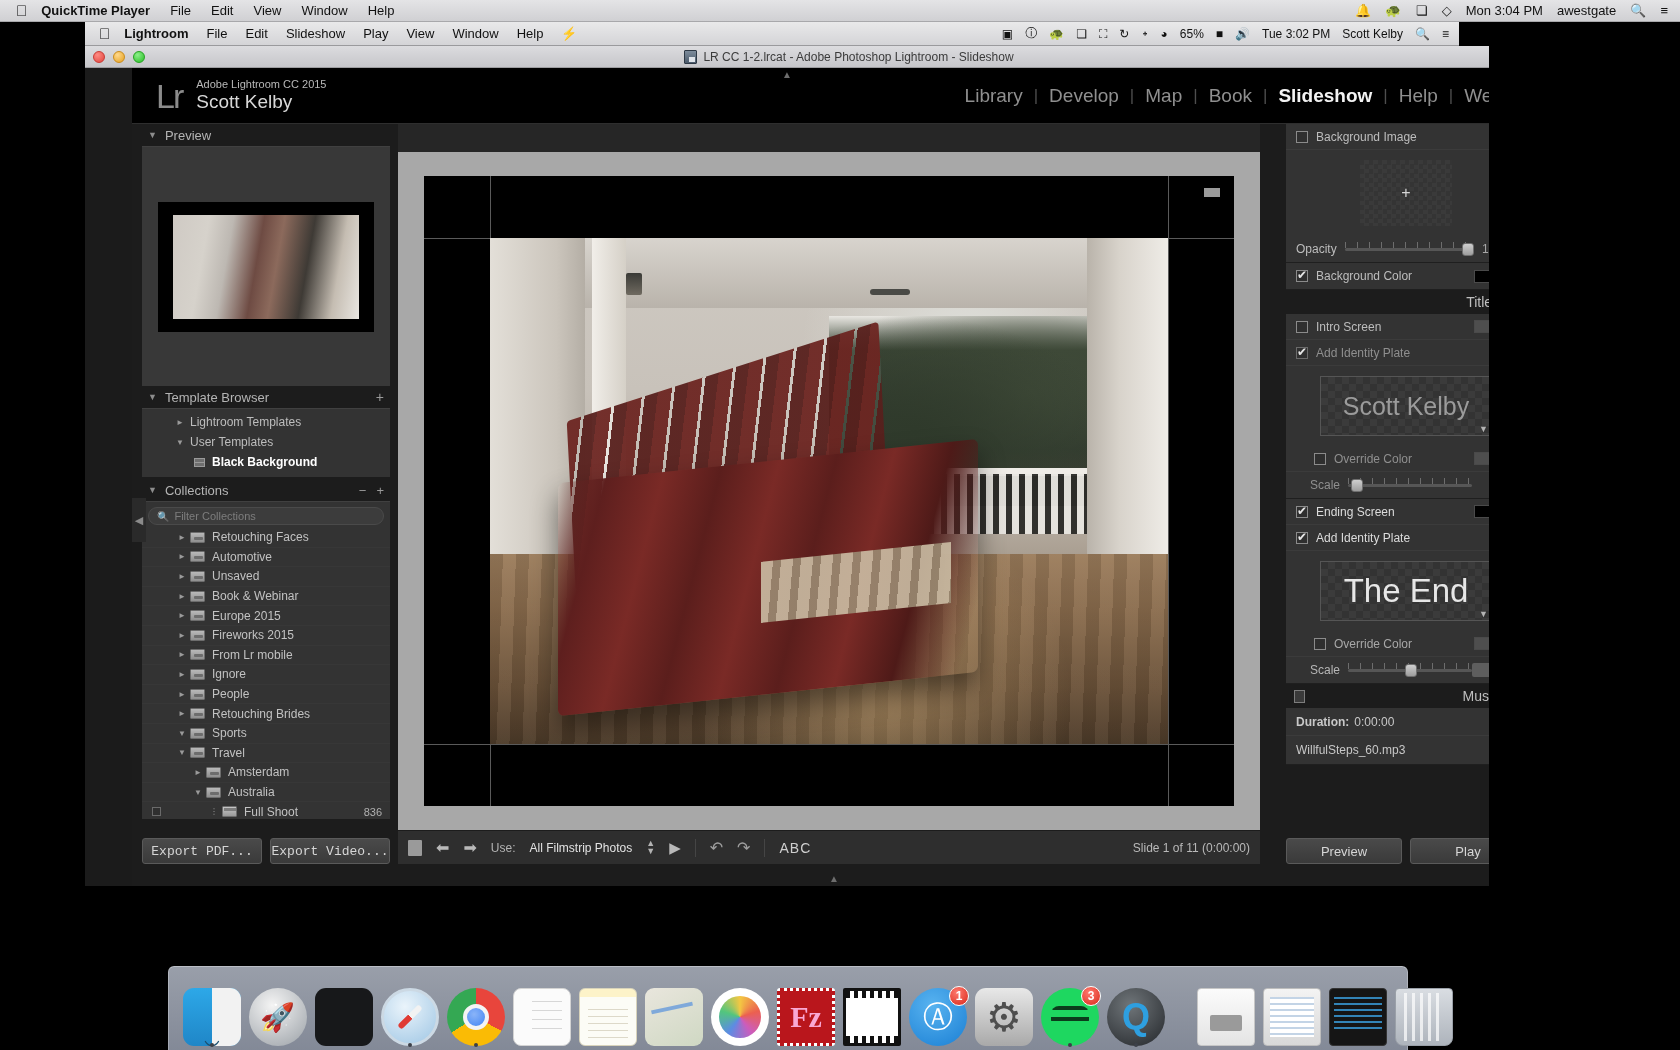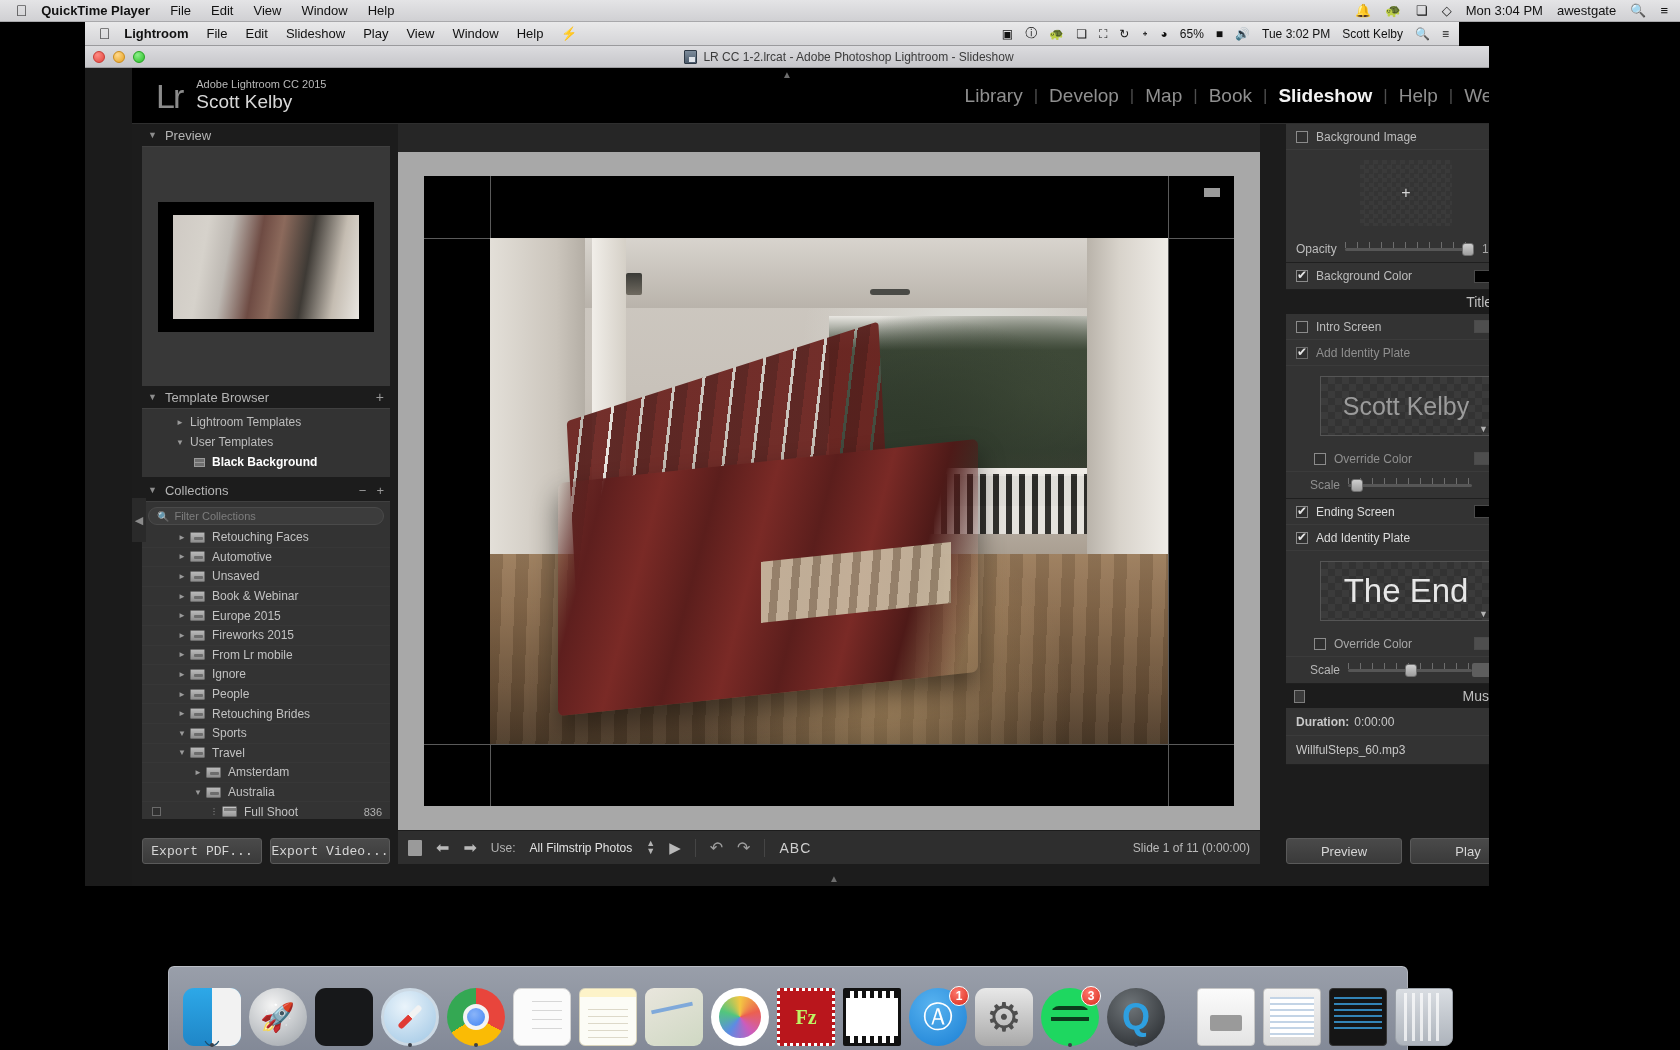--- a/index.html
+++ b/index.html
@@ -460,21 +460,21 @@
       background:repeating-linear-gradient(180deg,#d7d7d7 0 1px, transparent 1px 9px);}
   .ic-notes{ background:linear-gradient(180deg,#fdf3c9 0 14%, #fcfcf6 14%); border-radius:6px; border:1px solid #d8d3bb;}
   .ic-notes:after{ content:""; position:absolute; left:8px; right:8px; top:20px; height:30px;
       background:repeating-linear-gradient(180deg,#ddd9c9 0 1px, transparent 1px 7px);}
   .ic-maps{ background:linear-gradient(150deg,#e9e6dd,#cfd8c3); border-radius:9px; overflow:hidden;}
   .ic-maps:after{ content:""; position:absolute; left:6px; top:18px; width:42px;height:4px; background:#7fa9da; transform:rotate(-12deg);}
   .ic-photos{ background:#fff; border-radius:50%; }
   .ic-photos:after{ content:""; position:absolute; inset:8px; border-radius:50%;
       background:conic-gradient(#f2c12e,#e94e3c,#c64ab5,#4a7fe0,#3fbf6f,#f2c12e); opacity:.9;}
   .ic-filezilla{ background:#b9161c; border:3px dotted #fff; border-radius:3px;
-      color:#bef264; font-weight:bold; font-size:20px; display:flex;align-items:center;justify-content:center;
+      color:#f9a8d4; font-weight:bold; font-size:30px; display:flex;align-items:center;justify-content:center;
       font-family:"Liberation Serif",serif;}
   .ic-vlcish{ background:#fff; border:3px solid #111; border-radius:2px; overflow:hidden;}
   .ic-vlcish:before{ content:""; position:absolute; left:0;right:0; top:0; height:7px;
       background:repeating-linear-gradient(90deg,#111 0 4px,#fff 4px 8px);}
   .ic-vlcish:after{ content:""; position:absolute; left:0;right:0; bottom:0; height:7px;
       background:repeating-linear-gradient(90deg,#111 0 4px,#fff 4px 8px);}
   .ic-appstore{ background:radial-gradient(circle at 40% 30%,#58b3f0,#1a7fd4); border-radius:50%;}
   .ic-appstore:after{ content:"Ⓐ"; position:absolute; inset:0; display:flex;align-items:center;justify-content:center;
       font-size:30px; color:#fff;}
   .ic-prefs{ background:linear-gradient(180deg,#e8e8e8,#a9a9a9); border-radius:11px;}

